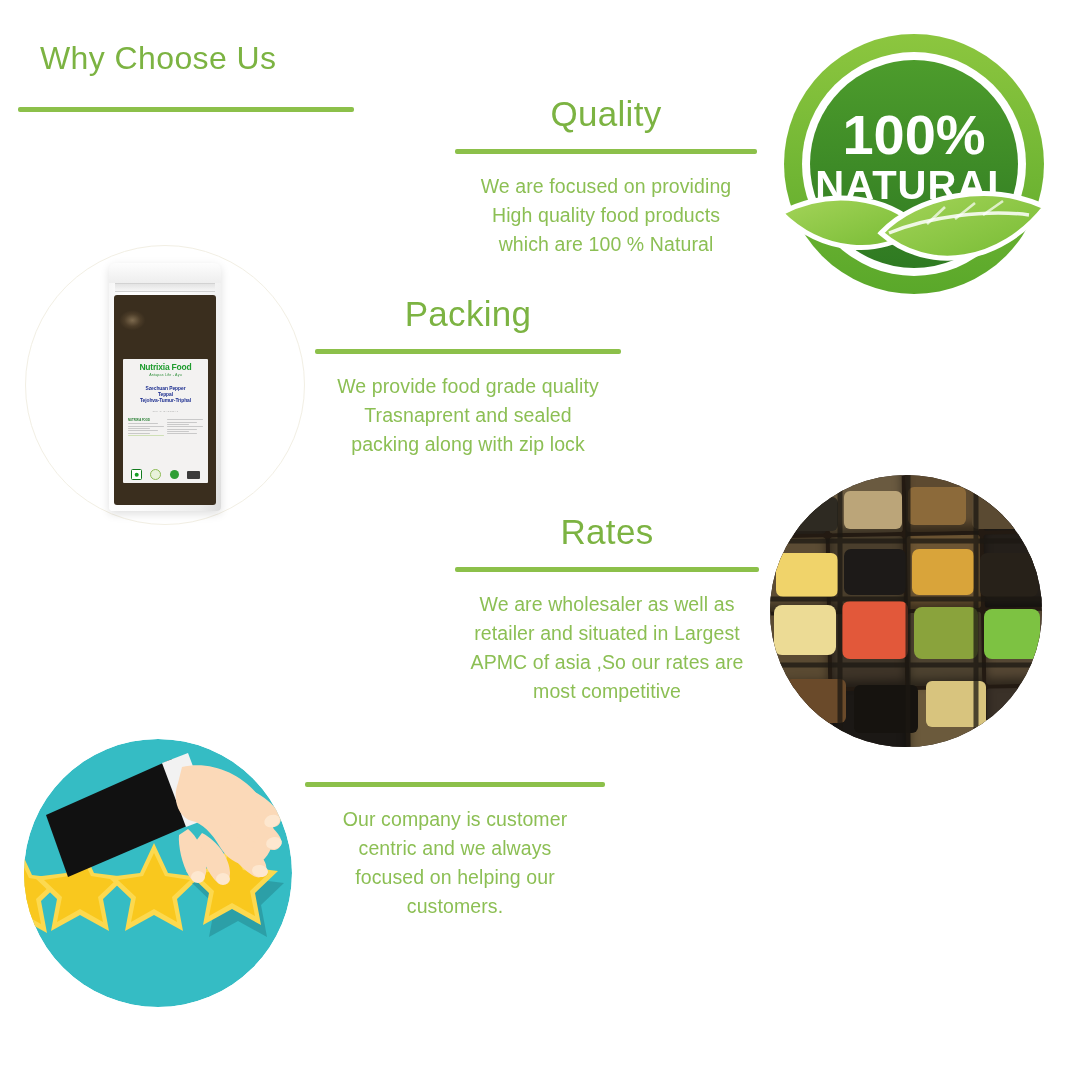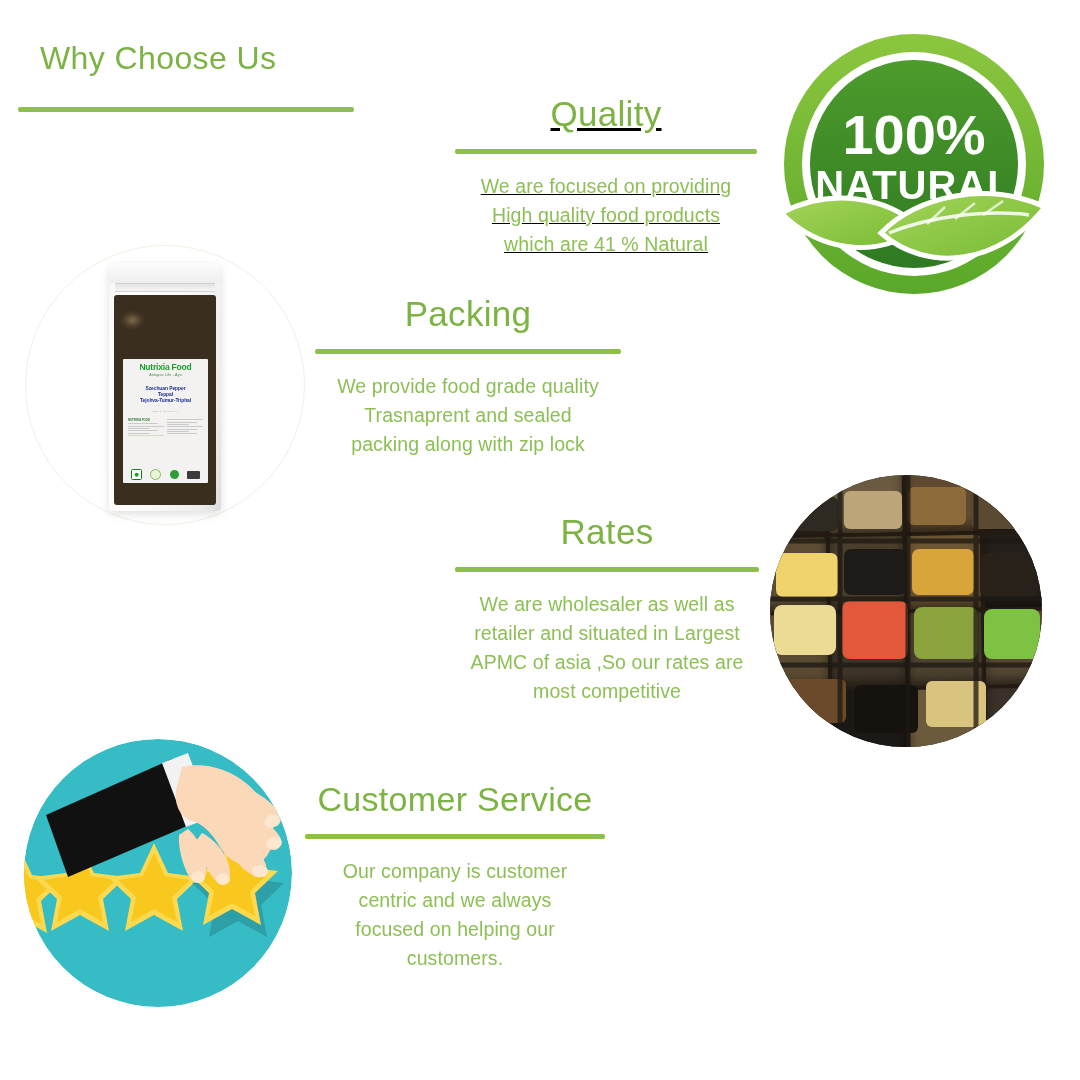--- a/index.html
+++ b/index.html
@@ -31,21 +31,21 @@
   }
   .section-rule{
     height:5px;background:#8cc04a;border-radius:2px;margin:0 auto 18px auto;
   }
   .section-body{
     font-size:19.5px;line-height:1.49;color:#8cbf54;font-weight:400;
     white-space:pre-line;letter-spacing:.1px;
   }
 
   
-  #sec-quality{left:455px;top:96px;width:302px;text-decoration:underline;}
+  #sec-quality{left:455px;top:96px;width:302px;}
   #sec-quality .section-rule{width:302px;}
   #sec-packing{left:315px;top:296px;width:306px;}
   #sec-packing .section-rule{width:306px;}
   #sec-rates{left:455px;top:514px;width:304px;}
   #sec-rates .section-rule{width:304px;}
   #sec-service{left:305px;top:782px;width:300px;}
   #sec-service .section-heading{font-size:34px;}
   #sec-service .section-rule{width:300px;}
 
   
@@ -178,42 +178,41 @@
 <div class="stage">
 
   <div class="page-title">Why Choose Us</div>
   <div class="page-title-rule"></div>
 
   <div class="section" id="sec-quality">
     <div class="section-heading">Quality</div>
     <div class="section-rule"></div>
     <div class="section-body">We are focused on providing
 High quality food products
-which are 41 % Natural</div>
+which are 100 % Natural</div>
   </div>
 
   <div class="section" id="sec-packing">
     <div class="section-heading">Packing</div>
     <div class="section-rule"></div>
     <div class="section-body">We provide food grade quality
 Trasnaprent and sealed
 packing along with zip lock</div>
   </div>
 
   <div class="section" id="sec-rates">
     <div class="section-heading">Rates</div>
     <div class="section-rule"></div>
     <div class="section-body">We are wholesaler as well as
 retailer and situated in Largest
 APMC of asia ,So our rates are
 most competitive</div>
   </div>
 
   <div class="section" id="sec-service">
-    <div class="section-heading">Customer Service</div>
     <div class="section-rule"></div>
     <div class="section-body">Our company is customer
 centric and we always
 focused on helping our
 customers.</div>
   </div>
 
   <div class="badge-natural">
     <svg viewBox="0 0 275 275" xmlns="http://www.w3.org/2000/svg">
       <defs>

